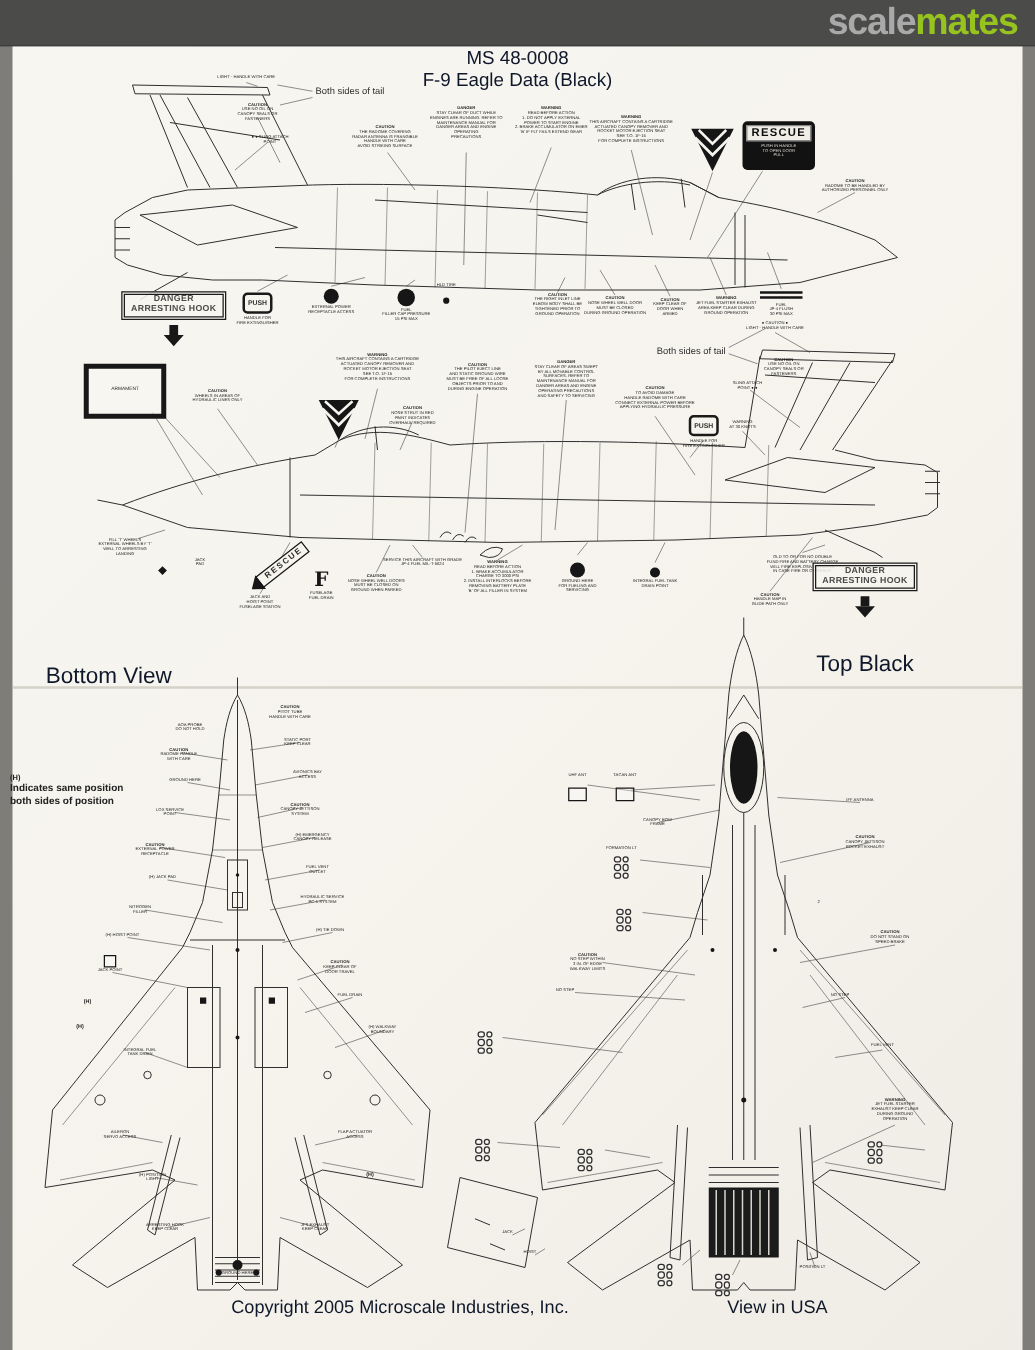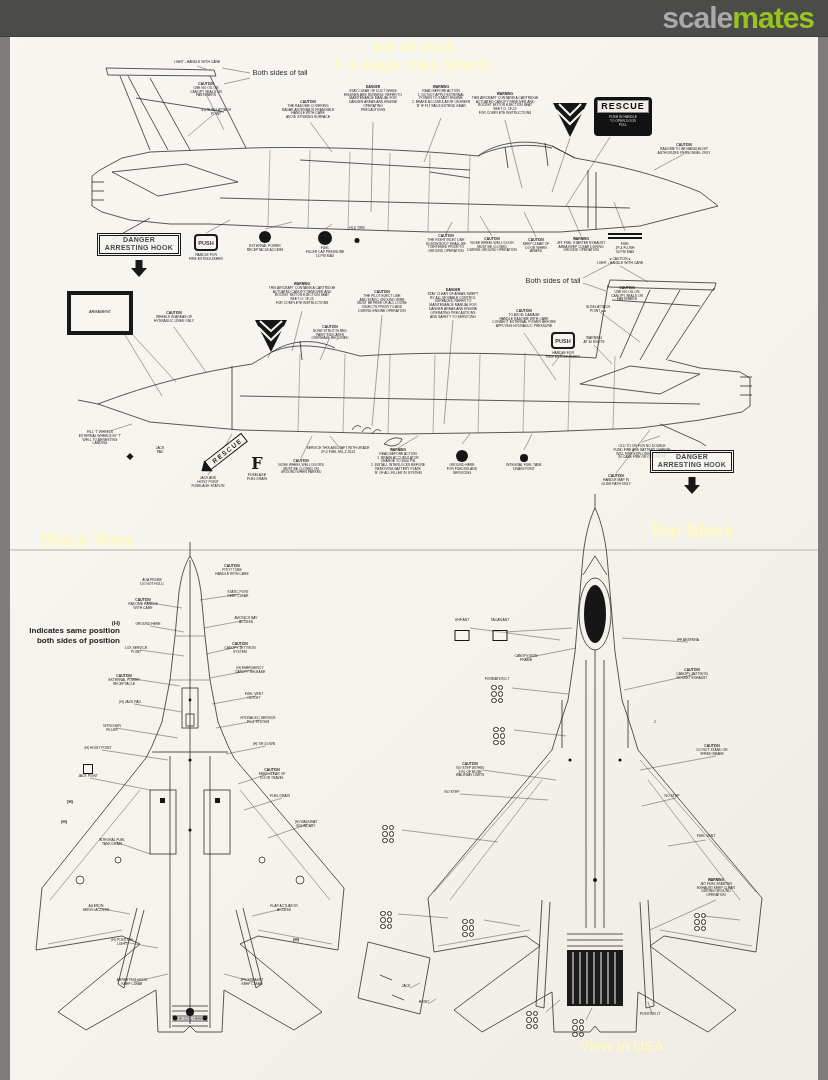--- a/index.html
+++ b/index.html
@@ -9,26 +9,26 @@
   #topbar{position:absolute;left:0;top:0;width:828px;height:36px;background:#4b4b4a;z-index:6;border-bottom:1px solid #3c3c3c;}
   #brand{position:absolute;right:14px;top:0;line-height:36px;font-size:30px;font-weight:bold;letter-spacing:-1px;}
   #brand .b1{color:#a9a9a9;} #brand .b2{color:#97c31f;}
   
   #sheet{position:absolute;left:10px;top:36px;width:808px;height:1044px;
     background:linear-gradient(135deg,#f8f6f1 0%,#f5f3ec 55%,#eeece4 100%);z-index:1;}
   #crease{position:absolute;left:10px;top:549px;width:808px;height:2px;background:#b9b6ac;opacity:.55;z-index:2;}
   #drawing{position:absolute;left:0;top:0;z-index:3;pointer-events:none;}
   #overlay{position:absolute;left:0;top:0;width:828px;height:1080px;z-index:4;}
   
-  .hdr{position:absolute;transform:translateX(-50%);white-space:nowrap;color:#fef9c3;font-weight:bold;z-index:5;}
+  .hdr{position:absolute;transform:translateX(-50%);white-space:nowrap;color:#0f172a;font-weight:normal;z-index:5;}
   #code{left:414px;top:38px;font-size:15px;}
   #title{left:414px;top:56px;font-size:15px;}
   #bottom-view-label{left:87px;top:530px;font-size:18px;}
   #top-view-label{left:692px;top:521px;font-size:18px;}
-  #legend{position:absolute;left:8px;top:620px;width:112px;text-align:right;color:#222;z-index:5;}
+  #legend{position:absolute;left:8px;top:620px;width:112px;text-align:left;color:#222;z-index:5;}
   #legend .sym{font-size:6px;font-weight:bold;}
   #legend .ln{font-size:8px;font-weight:bold;line-height:1.3;}
   #copyright{left:320px;top:1038px;font-size:14.5px;}
   #madein{left:622px;top:1038px;font-size:14.5px;}
   
   .co{position:absolute;width:0;color:#1d1d1d;z-index:4;}
   .co .inner{position:absolute;left:0;top:0;transform:scale(.48) translateX(-50%);transform-origin:0 0;width:max-content;text-align:center;font-size:7px;line-height:1.14;}
   .co .inner .t{font-weight:bold;display:block;white-space:nowrap;}
   .co .inner .l{display:block;white-space:nowrap;}
   .co.lbl{width:auto;transform:translateX(-50%);white-space:nowrap;color:#2e2e2e;}
@@ -851,23 +851,24 @@
       </div>
       <div class="co note" style="left: 424px; top: 1000px;">
         <div class="inner">
           <div class="l">HOIST</div>
         </div>
       </div>
     </div>
 
   <div class="hdr" id="code">MS 48-0008</div>
   <div class="hdr" id="title">F-9 Eagle Data (Black)</div>
-  <div class="hdr" id="bottom-view-label">Black View</div>
+  <div class="hdr" id="bottom-view-label">Bottom View</div>
   <div class="hdr" id="top-view-label">Top Black</div>
 
   <div id="legend">
     <div class="sym">(H)</div>
     <div class="ln">Indicates same position</div>
     <div class="ln">both sides of position</div>
   </div>
 
+  <div class="hdr" id="copyright">Copyright 2005 Microscale Industries, Inc.</div>
   <div class="hdr" id="madein">View in USA</div>
 </div>
 
 </body></html>

